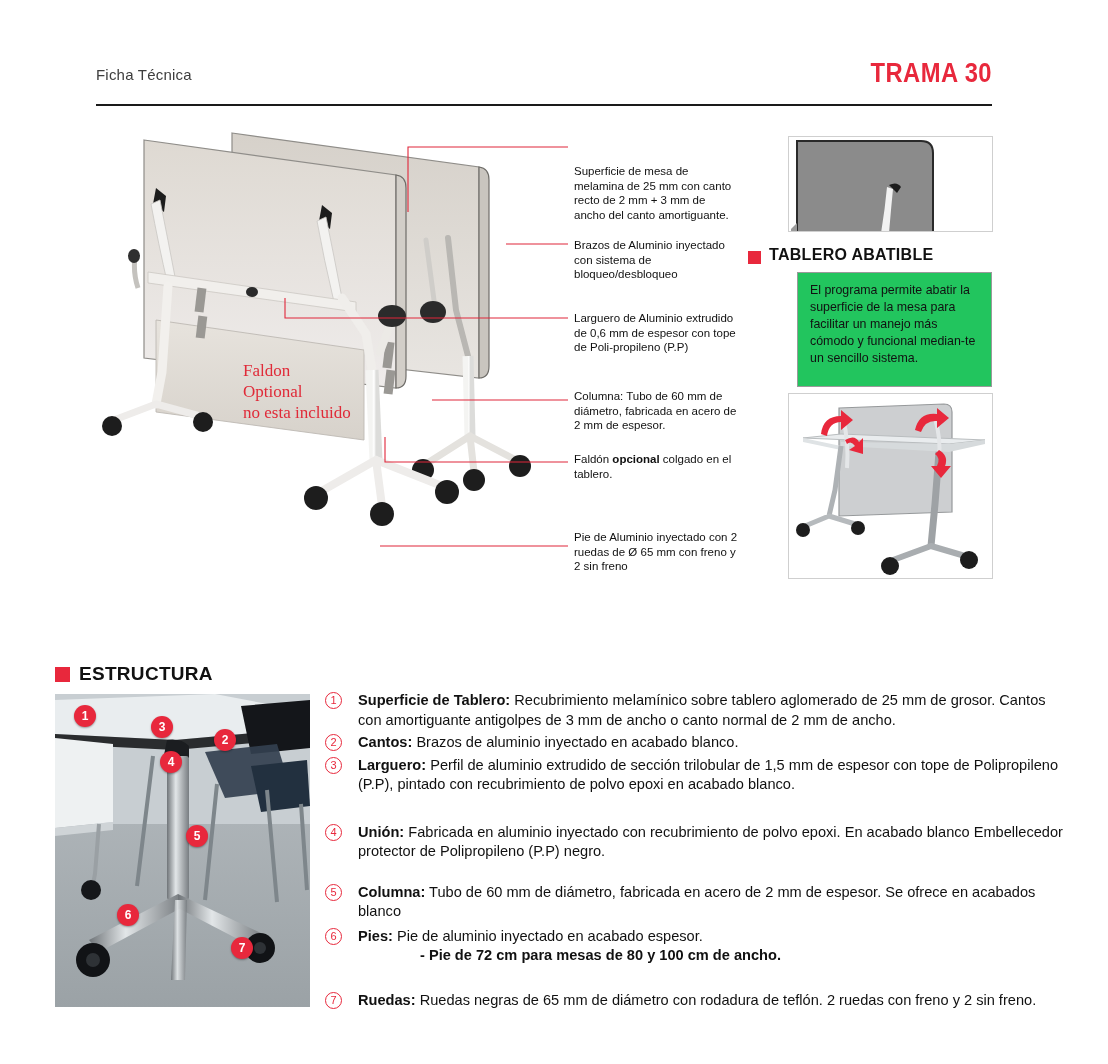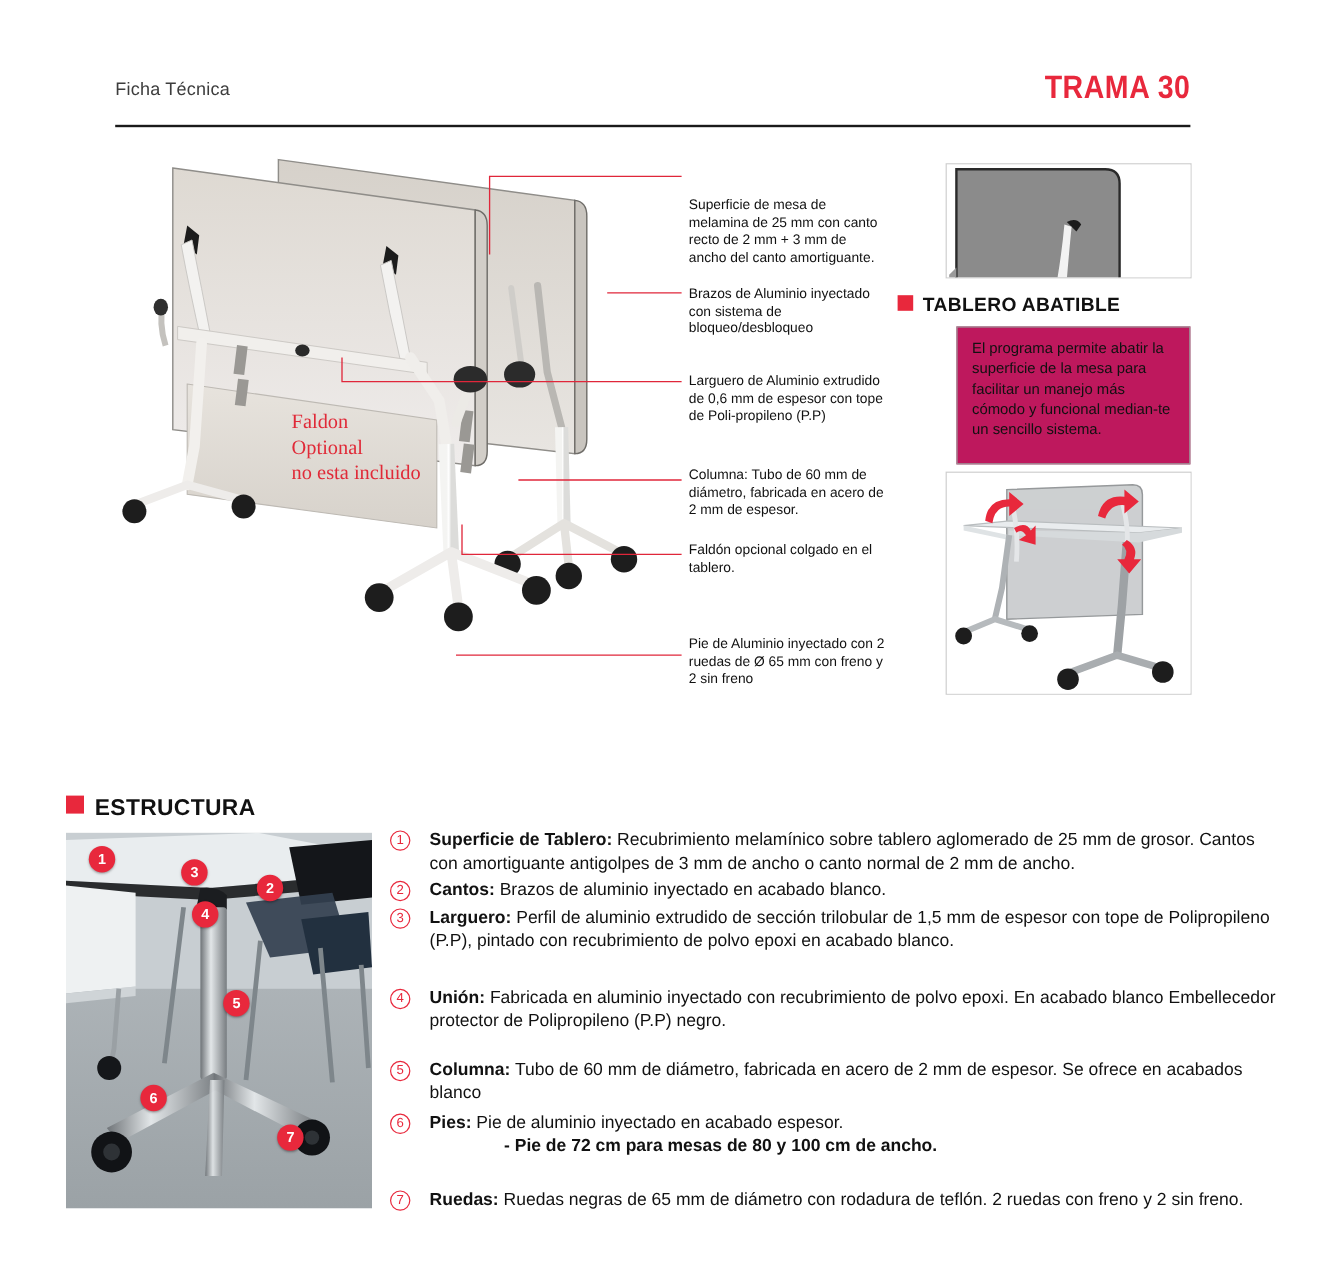--- a/index.html
+++ b/index.html
@@ -33,60 +33,60 @@
   }
 
   
   #hero { position:absolute; left:96px; top:120px; width:480px; height:470px; }
   #hero svg { display:block; }
 
   
   #leaders { position:absolute; left:0; top:0; width:1108px; height:640px; pointer-events:none; }
 
   .faldon-note {
-    position:absolute; left:243px; top:341px;
+    position:absolute; left:243px; top:360px;
     font-size:17px; line-height:21px; color:#e02a38;
     font-family:"Liberation Serif", serif;
     white-space:nowrap;
   }
 
   
   .callout {
     position:absolute; left:574px; width:165px;
     font-size:11.5px; line-height:14.6px; color:#111;
   }
-  .callout b { font-weight:normal;text-align:right; }
+  .callout b { font-weight:bold;text-align:right; }
 
   
   #photo-top {
     position:absolute; left:788px; top:136px; width:205px; height:96px;
     border:1px solid #cfcfcf; background:#ffffff; overflow:hidden;
   }
   #abatible-head {
     position:absolute; left:748px; top:246px;
-    display:flex; align-items:flex-start; gap:8px;
+    display:flex; align-items:flex-end; gap:8px;
   }
   .sq { width:13px; height:13px; background:#e8283c; display:inline-block; }
   #abatible-head .txt { font-size:16px; font-weight:bold; letter-spacing:.3px; color:#111; }
 
   #abatible-box {
     position:absolute; left:797px; top:272px; width:195px; height:115px;
-    border:1px solid #9a9a9a; background:#be185d;
+    border:1px solid #9a9a9a; background:#22c55e;
     padding:9px 10px 0 12px;
     font-size:12.4px; line-height:17px; color:#111;
   }
   #photo-bottom {
     position:absolute; left:788px; top:393px; width:205px; height:186px;
     border:1px solid #cfcfcf; background:#fff; overflow:hidden;
   }
 
   
   #estructura-head {
     position:absolute; left:55px; top:663px;
-    display:flex; align-items:flex-start; gap:9px;
+    display:flex; align-items:center; gap:9px;
   }
   #estructura-head .sq { width:15px; height:15px; }
   #estructura-head .txt { font-size:19px; font-weight:bold; letter-spacing:.3px; color:#111; }
 
   #photo-struct {
     position:absolute; left:55px; top:694px; width:255px; height:313px;
     overflow:hidden; background:#cfd4d8;
   }
   .marker {
     position:absolute; width:22px; height:22px; border-radius:50%;

